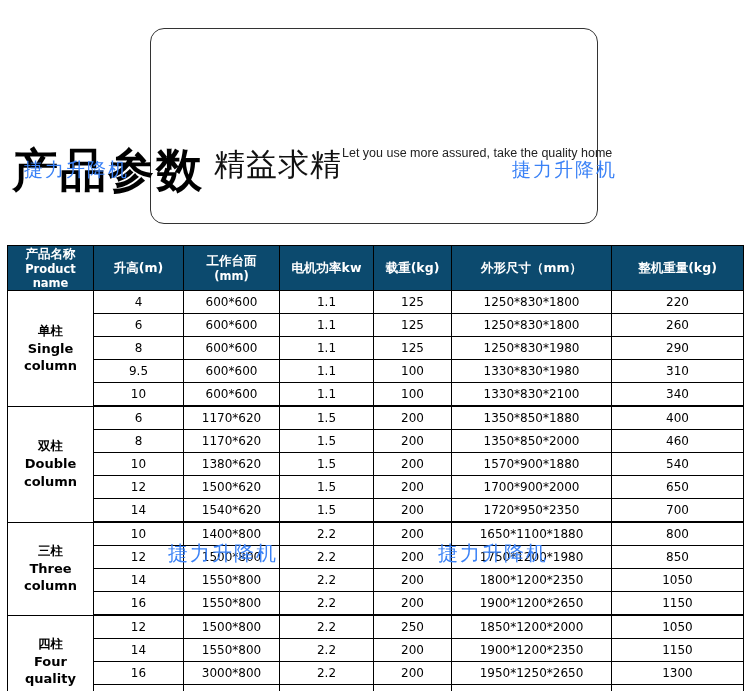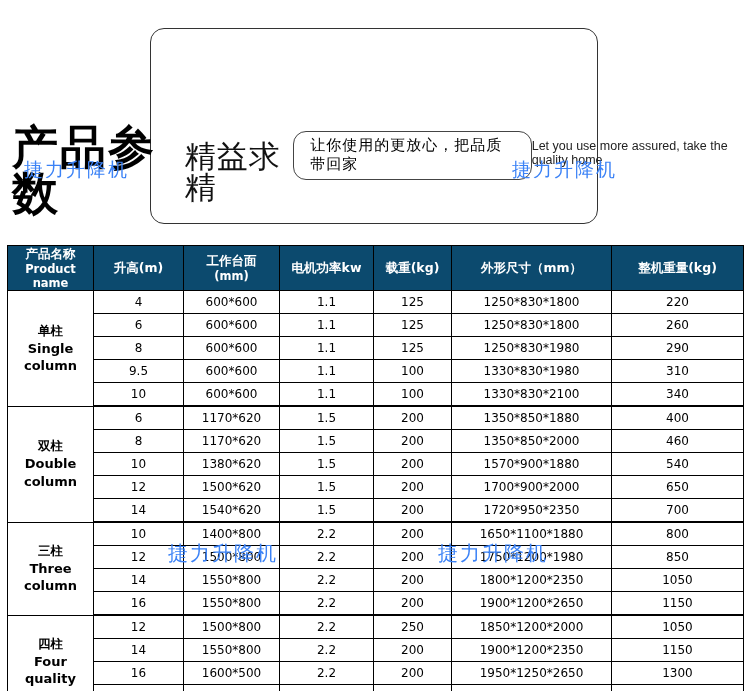--- a/index.html
+++ b/index.html
@@ -164,23 +164,20 @@
 </style>
 </head>
 <body>
 
 <div class="banner">
   <div class="banner-box"></div>
   <div class="banner-inner">
     <div class="title-row">
       <span class="title-main">产品参数</span>
       <span class="title-sub">精益求精</span>
-    </div>
-    <div class="slogan-wrap">
-      <span class="slogan">让你使用的更放心，把品质带回家</span>
     </div>
     <div class="slogan-en">Let you use more assured, take the quality home</div>
   </div>
   <div class="wm wm-b1">捷力升降机</div>
   <div class="wm wm-b2">捷力升降机</div>
 </div>
 
 <div class="table-wrap">
   <table class="spec">
     <colgroup>
@@ -363,21 +360,21 @@
       <tr>
         <td>14</td>
         <td>1550*800</td>
         <td>2.2</td>
         <td>200</td>
         <td>1900*1200*2350</td>
         <td>1150</td>
       </tr>
       <tr>
         <td>16</td>
-        <td>1600*500</td>
+        <td>3000*800</td>
         <td>2.2</td>
         <td>200</td>
         <td>1950*1250*2650</td>
         <td>1300</td>
       </tr>
       <tr>
         <td>18</td>
         <td>1650*900</td>
         <td>2.2</td>
         <td>200</td>

